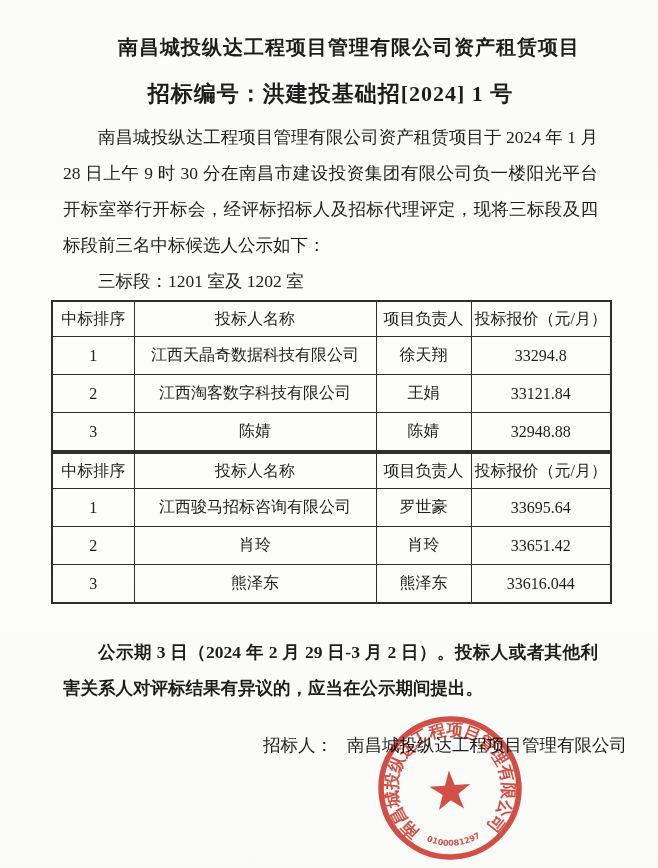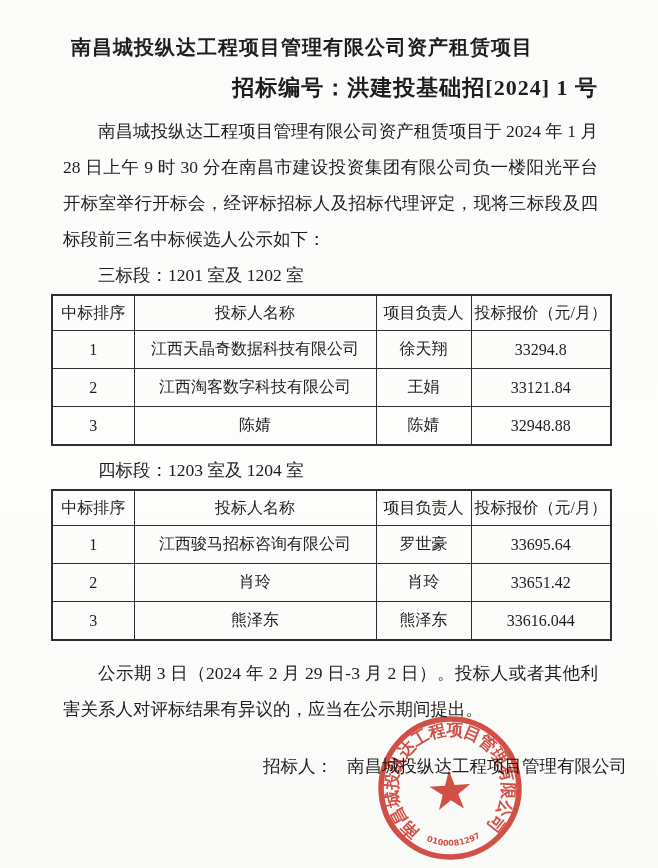--- a/index.html
+++ b/index.html
@@ -11,27 +11,27 @@
     position:relative;
     width:658px; height:868px;
     margin:0 auto;
     background:linear-gradient(180deg,#fbfbfa 0%,#fdfdfc 55%,#fafaf8 100%);
     color:#1d1d1d;
     box-sizing:border-box;
     padding:30px 60px 0 63px;
     overflow:hidden;
   }
   .title1,.title2 {
-    text-align:left; font-weight:bold; font-size:20px;
-    letter-spacing:1px; margin:8px;
+    text-align:right; font-weight:bold; font-size:20px;
+    letter-spacing:1px; margin:18px;
   }
   .title1 { margin-top:4px; }
   .title2 { margin-top:22px; }
   .title3 {
-    text-align:right; font-weight:bold; font-size:22px;
+    text-align:center; font-weight:bold; font-size:22px;
     letter-spacing:1px; margin:12px 0 0 0;
   }
   .para {
     font-size:17.5px; line-height:36px;
     text-indent:2em; text-align:justify;
     margin:10px 0 0 0;
   }
   .section-heading {
     font-size:17.5px; font-weight:normal;
     text-indent:2em; margin:6px 0 7px 0;
@@ -51,21 +51,21 @@
     height:37px;
     font-weight:normal;
     overflow:hidden;
     white-space:nowrap;
   }
   table.bid-table tr.head th { height:34px;text-align:center; }
   .col-rank  { width:82px; }
   .col-name  { width:242px; }
   .col-mgr   { width:95px; }
   .col-price { width:140px; }
-  .footer-para { margin-top:14px; }
+  .footer-para { margin-top:30px;font-weight:bold; }
   .contact-line {
     font-size:17.5px; line-height:36px;
     text-indent:2em; margin:0;
   }
   .sig-row {
     margin-top:24px;
     padding-left:200px;
     font-size:17.5px;
     line-height:30px;
     white-space:nowrap;
@@ -121,21 +121,20 @@
     </tr>
     <tr>
       <td>3</td>
       <td>陈婧</td>
       <td>陈婧</td>
       <td>32948.88</td>
     </tr>
   </tbody>
     </table>
 
-  <p class="section-heading" style="margin-top:12px;">四标段：1203 室及 1204 室</p>
 
   <table class="bid-table">
     <colgroup>
       <col class="col-rank">
         <col class="col-name">
         <col class="col-mgr">
         <col class="col-price">
     </colgroup>
     <tbody>
         <tr class="head">

